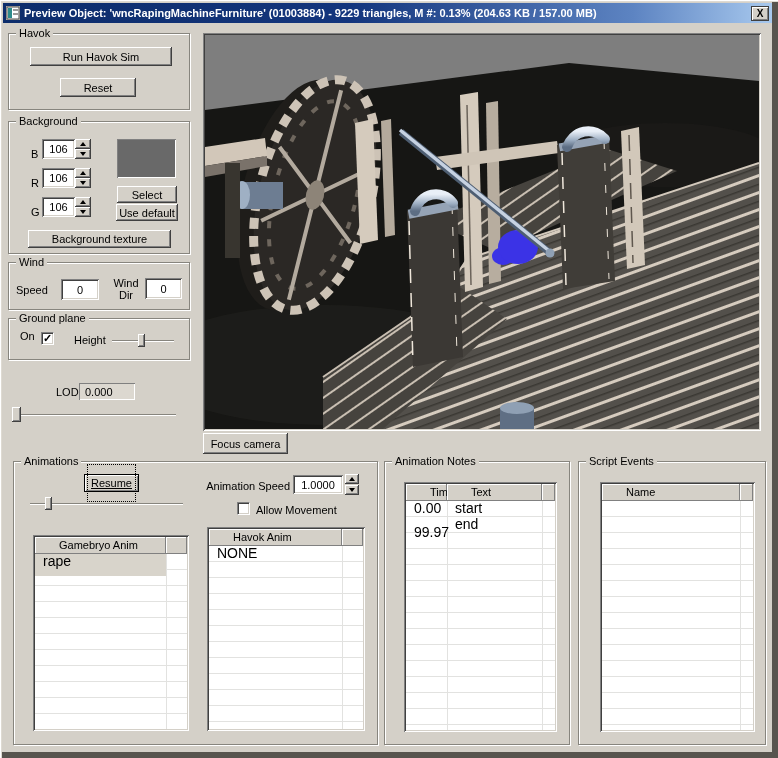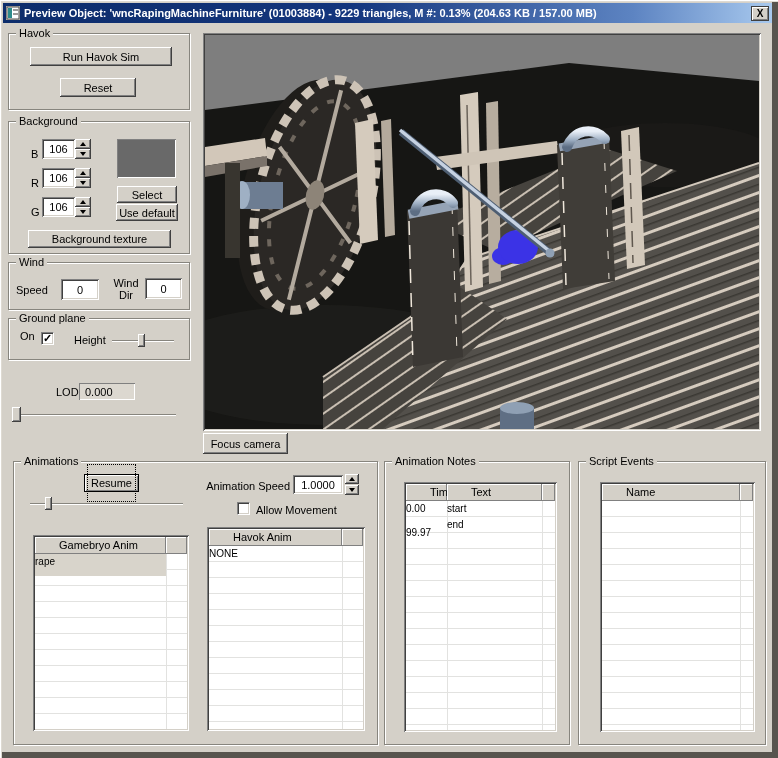--- a/index.html
+++ b/index.html
@@ -24,21 +24,21 @@
   .btn{
     background:#d4d0c8;text-align:center;color:#000;font-size:11px;
     box-shadow:inset -1px -1px 0 #404040, inset 1px 1px 0 #ffffff, inset -2px -2px 0 #808080;
     display:flex;align-items:center;justify-content:center;
   }
   .btn-default{
     background:#d4d0c8;border:1px solid #000;
     box-shadow:inset 1px 1px 0 #ffffff, inset -1px -1px 0 #808080;
     display:flex;align-items:center;justify-content:center;font-size:11px;
   }
-  .btn-default span{outline:1px dotted #000;padding:12px 3px;}
+  .btn-default span{outline:1px dotted #000;padding:12px 3px;text-decoration:underline;}
   .group{
     border:1px solid #87857e;box-shadow:inset 1px 1px 0 #fff, 1px 1px 0 #fff;
   }
   .group-label{background:#d4d0c8;padding:0 3px;font-size:11px;line-height:12px;}
   .sunken{
     background:#fff;
     box-shadow:inset 1px 1px 0 #808080, inset -1px -1px 0 #fff, inset 2px 2px 0 #404040, inset -2px -2px 0 #d4d0c8;
   }
   .sunken-flat{
     background:#dcd8d0;
@@ -69,21 +69,21 @@
   .lv-head{position:absolute;left:2px;right:2px;top:2px;height:17px;display:flex;}
   .hc{
     height:17px;line-height:17px;background:#d4d0c8;padding-left:24px;font-size:11px;
     box-shadow:inset -1px -1px 0 #808080, inset 1px 1px 0 #fff;overflow:hidden;white-space:nowrap;
   }
   .lv-body{
     position:absolute;left:2px;right:2px;top:19px;bottom:2px;
     background:repeating-linear-gradient(to bottom,#fff 0 15px,#e2e2e0 15px 16px);
   }
   .vline{position:absolute;top:0;bottom:0;width:1px;background:#e2e2e0;}
-  .lr{position:absolute;height:22px;line-height:15px;font-size:10px;white-space:nowrap;}
+  .lr{position:absolute;height:22px;line-height:15px;font-size:14px;padding-left:8px;white-space:nowrap;}
   .sel{background:#d8d4cb;}
   .viewport{
     background:#7e7e7e;
     box-shadow:inset 1px 1px 0 #808080, inset -1px -1px 0 #fff, inset 2px 2px 0 #404040, inset -2px -2px 0 #d4d0c8;
   }
 </style>
 </head>
 <body>
 
 <div class="win">

